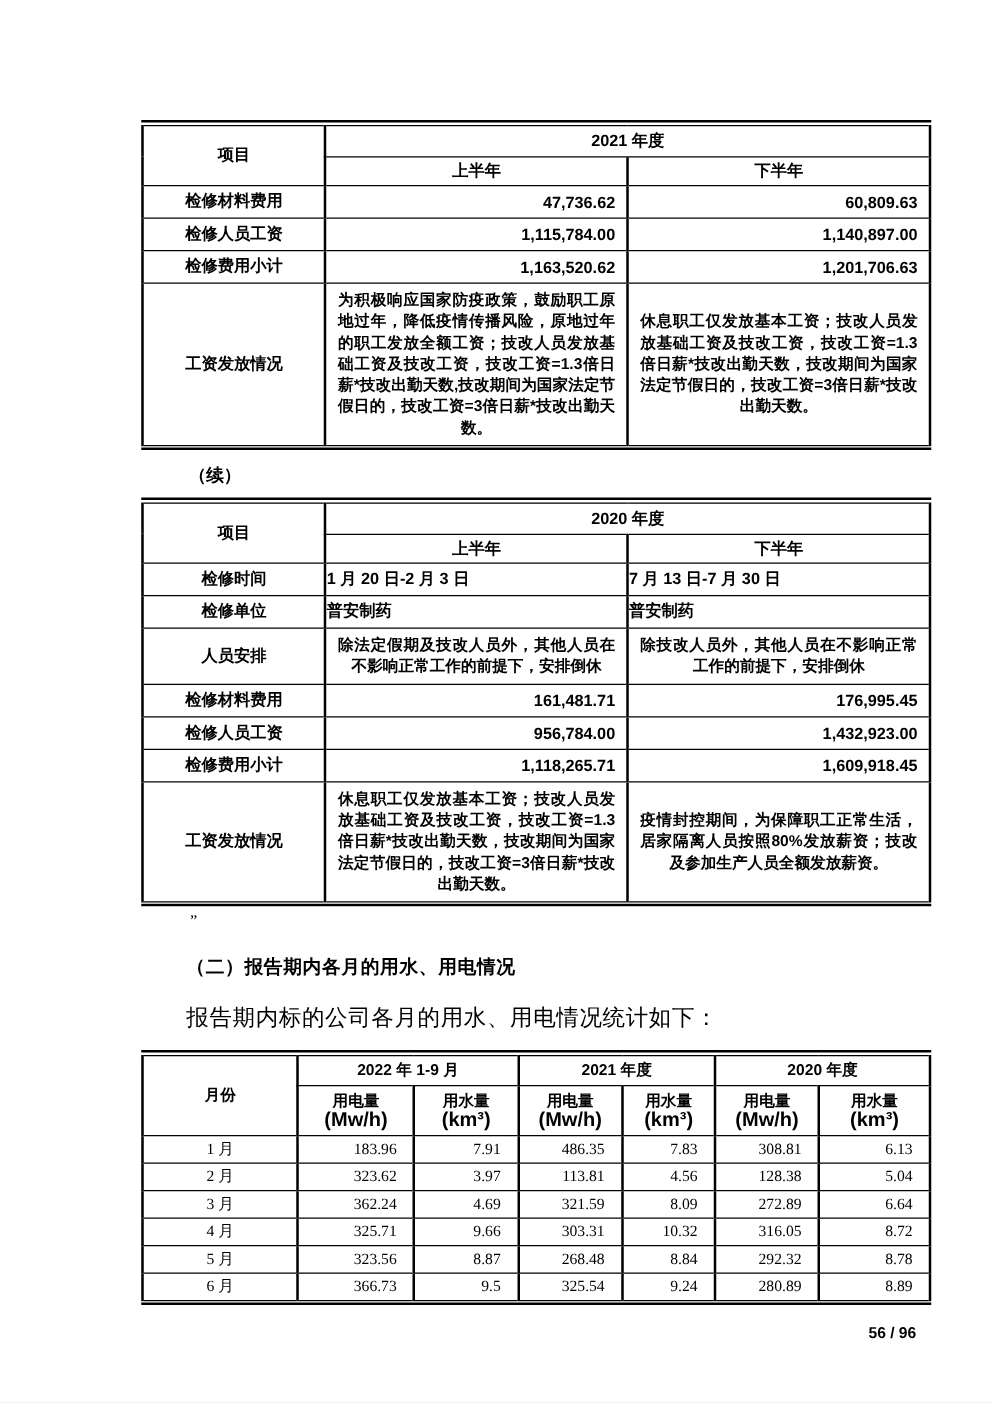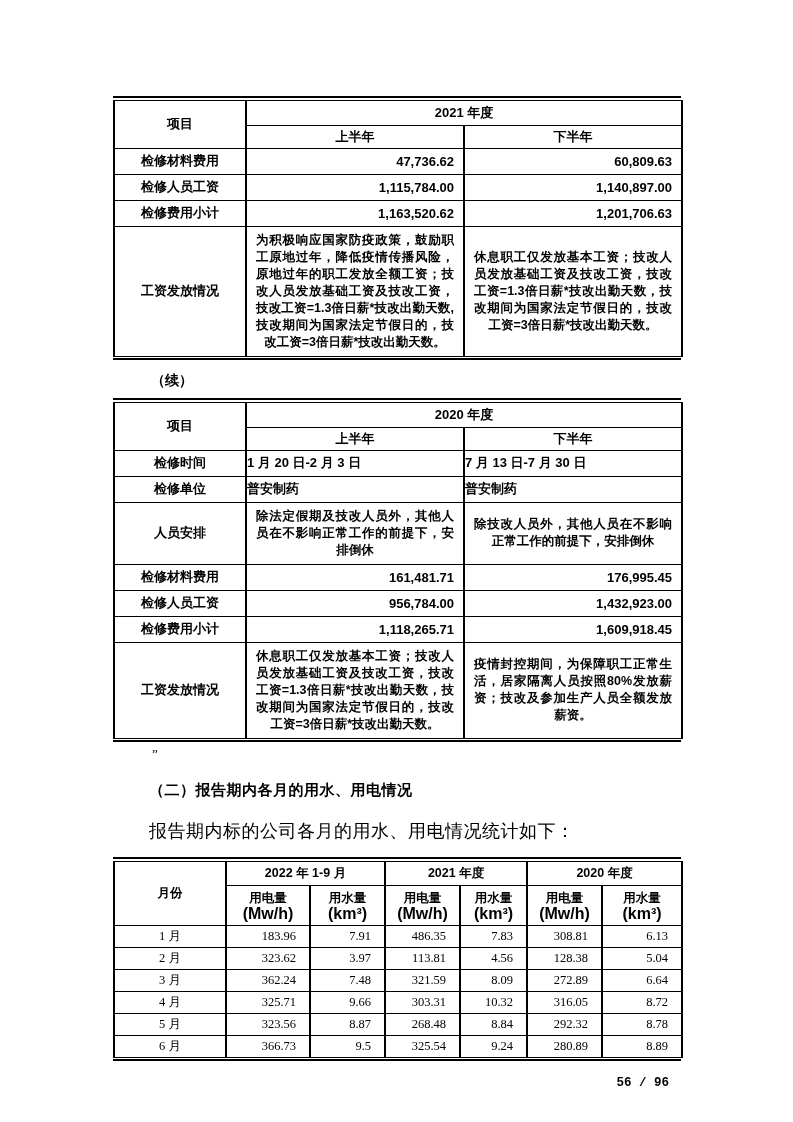--- a/index.html
+++ b/index.html
@@ -2,21 +2,21 @@
 <html><head>
 <meta charset="utf-8">
 <style>
   * { box-sizing: border-box; }
   html, body { margin: 0; padding: 0; background: #e8e8e8; }
   .page {
     position: relative;
     width: 793px; height: 1122px;
     margin: 0 auto;
     background: #ffffff;
-    padding: 96px 112px 0 113px;
+    padding: 96px 48px 0 113px;
     font-family: "Liberation Sans", sans-serif;
     color: #000;
   }
 
   
   .tframe { border-top: 2.5px solid #000; border-bottom: 2.5px solid #000; padding: 1.5px 0; }
 
   table.doc { width: 100%; border-collapse: collapse; table-layout: fixed;
               border-top: 1px solid #000; border-bottom: 1px solid #000; }
   table.doc td { border: 1px solid #000; border-left-width: 2px; border-right-width: 2px;
@@ -44,21 +44,21 @@
   .utable { font-size: 12.5px; }
   .utable td.hc { font-weight: bold; text-align: center; }
   .utable tr.hrow1 td { height: 24px; }
   .utable td.sub { padding: 4px 0 3px; line-height: 16px; }
   .utable .unit { font-size: 16px; }
   .utable tr.data td { height: 22px; font-family: "Liberation Serif", serif; }
   .utable td.mc { text-align: center; }
   .utable td.nv { text-align: right; padding-right: 13px; }
 
   .page-number { margin-top: 15px; text-align: right; padding-right: 12px;
-                 font-size: 12.5px; font-weight: bold; font-family: Liberation Mono, monospace; }
+                 font-size: 12.5px; font-weight: bold; font-family: Liberation Sans, sans-serif; }
 </style>
 </head>
 <body>
 
 <div class="page">
 
   <div class="tframe">
     <table class="doc mtable">
       <colgroup>
           <col style="width:132px">
@@ -219,21 +219,21 @@
           <td class="nv">323.62</td>
           <td class="nv">3.97</td>
           <td class="nv">113.81</td>
           <td class="nv">4.56</td>
           <td class="nv">128.38</td>
           <td class="nv">5.04</td>
         </tr>
         <tr class="data">
           <td class="mc">3 月</td>
           <td class="nv">362.24</td>
-          <td class="nv">7.48</td>
+          <td class="nv">4.69</td>
           <td class="nv">321.59</td>
           <td class="nv">8.09</td>
           <td class="nv">272.89</td>
           <td class="nv">6.64</td>
         </tr>
         <tr class="data">
           <td class="mc">4 月</td>
           <td class="nv">325.71</td>
           <td class="nv">9.66</td>
           <td class="nv">303.31</td>

